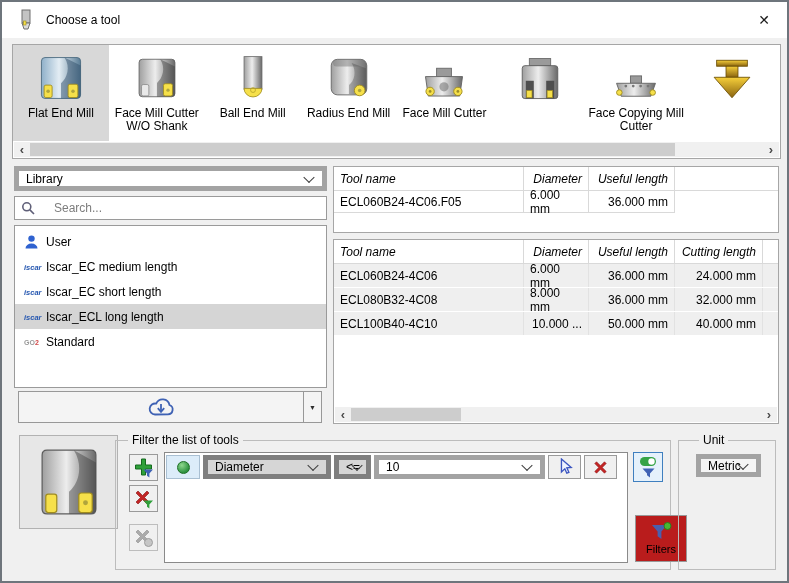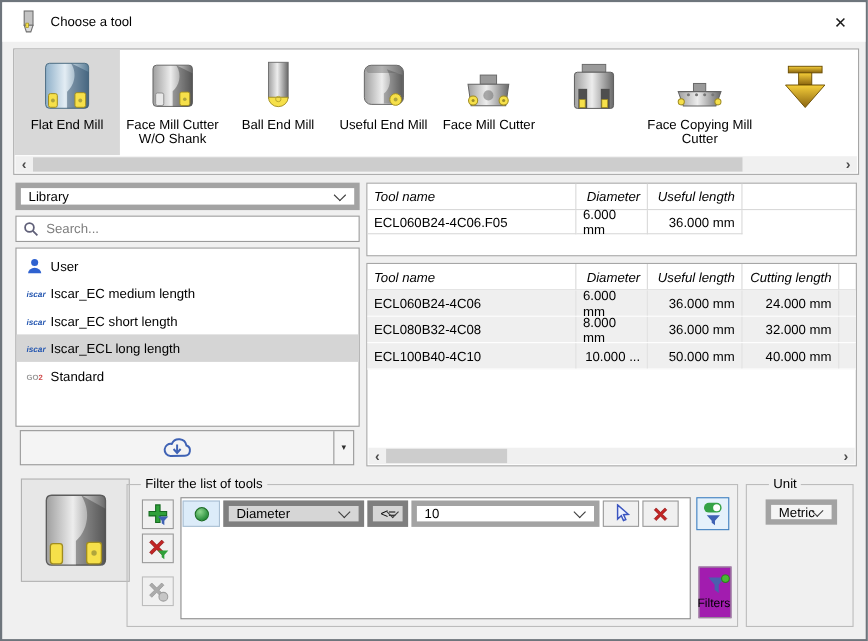--- a/index.html
+++ b/index.html
@@ -22,21 +22,21 @@
   .sb .sb-track{flex:1;position:relative;}
   .sb .sb-thumb{position:absolute;top:1px;bottom:1px;background:#cdcdcd;}
   
   .combo{position:relative;background:#fff;border:5px solid #a3a3a3;box-sizing:border-box;display:flex;align-items:center;padding:0 18px 0 7px;}
   .combo .chev{position:absolute;right:9px;top:50%;width:7px;height:7px;border-right:1.5px solid #3d3d3d;border-bottom:1.5px solid #3d3d3d;transform:translateY(-70%) rotate(45deg);}
   .combo.gray{background:#d6d6d6;border-color:#7f7f7f;}
   
   .lib-combo{position:absolute;left:12px;top:164px;width:313px;height:25px;}
   .search-box{position:absolute;left:12px;top:194px;width:313px;height:24px;background:#fff;border:1px solid #9a9a9a;box-sizing:border-box;display:flex;align-items:center;}
   .search-box svg{margin:0 5px 0 6px;}
-  .search-box input{border:none;outline:none;flex:1;font-family:"Liberation Sans",sans-serif;font-size:12px;background:transparent;color:#000;}
+  .search-box input{border:none;outline:none;flex:1;font-family:"Liberation Sans",sans-serif;font-size:12px;background:transparent;color:#000;margin-left:12px;}
   .search-box input::placeholder{color:#7d7d7d;}
   .tree{position:absolute;left:12px;top:223px;width:313px;height:163px;background:#fff;border:1px solid #9a9a9a;box-sizing:border-box;padding-top:3px;}
   .tree-item{height:25px;display:flex;align-items:center;padding-left:9px;}
   .tree-item.selected{background:#d5d5d5;}
   .tree-item .nicon{width:22px;display:flex;align-items:center;}
   
   .download{position:absolute;left:16px;top:389px;width:304px;height:32px;background:#f4f4f4;border:1px solid #989898;box-sizing:border-box;display:flex;}
   .download .dl-main{flex:1;display:flex;align-items:center;justify-content:center;}
   .download .dl-arrow{width:17px;border-left:1px solid #989898;display:flex;align-items:center;justify-content:center;font-size:7px;color:#2d2d2d;}
   
@@ -63,21 +63,21 @@
   .f-row{display:flex;gap:3px;margin:1px;height:26px;align-items:center;}
   .dot-cell{width:34px;height:24px;background:#dcecf9;border:1px solid #a9bfd2;box-sizing:border-box;display:flex;align-items:center;justify-content:center;}
   .dot{width:11px;height:11px;border-radius:50%;background:radial-gradient(circle at 35% 30%,#8ed88e,#2d9240 70%);border:1px solid #1c6e24;}
   .f-combo{height:24px;box-sizing:border-box;}
   .fc-field{width:128px;}
   .fc-op{width:37px;padding-right:18px;}
   .fc-op .chev{right:5px;}
   .fc-val{width:171px;}
   .row-btn{width:33px;height:24px;background:#f0f0f0;border:1px solid #9a9a9a;box-sizing:border-box;display:flex;align-items:center;justify-content:center;}
   .toggle-btn{position:absolute;left:517px;top:11px;width:30px;height:30px;background:#e5f1fb;border:1px solid #3f7fbf;box-sizing:border-box;display:flex;align-items:center;justify-content:center;}
-  .filters-btn{position:absolute;left:519px;top:74px;width:30px;height:47px;background:#a21caf;border:1px solid #989898;box-sizing:border-box;display:flex;flex-direction:column;align-items:flex-end;justify-content:center;gap:1px;}
+  .filters-btn{position:absolute;left:519px;top:74px;width:52px;height:47px;background:#b91c1c;border:1px solid #989898;box-sizing:border-box;display:flex;flex-direction:column;align-items:center;justify-content:center;gap:1px;}
   .filters-btn .flabel{font-size:11px;}
   .unit-combo{position:absolute;left:17px;top:13px;width:65px;height:23px;background:#f5f5f5;}
 </style>
 </head>
 <body>
 
 <svg width="0" height="0" style="position:absolute" aria-hidden="true">
   <defs>
     <linearGradient id="gBlue" x1="0" y1="0" x2="1" y2="0">
       <stop offset="0" stop-color="#8fb0c9"></stop>
@@ -154,21 +154,21 @@
       <div class="tool-item">
         <div class="ticon">
           <svg width="48" height="50" viewBox="0 0 54 50">
             <rect x="7" y="4" width="40" height="40" rx="7" fill="url(#gGray)" stroke="#646464"></rect>
             <rect x="9" y="4" width="36" height="8" rx="4" fill="#7a7a7a" opacity=".5"></rect>
             <path d="M30 8 C36 18 33 28 27 33 L27 43 L40 43 Q46 43 46 38 L46 14 Z" fill="#3f3f3f" opacity=".35"></path>
             <circle cx="39" cy="39" r="6" fill="#f6e04a" stroke="#a08c1e"></circle>
             <circle cx="39" cy="39" r="2" fill="#b0a53c"></circle>
           </svg>
         </div>
-        <div class="tlabel">Useful End Mill</div>
+        <div class="tlabel">Radius End Mill</div>
       </div>
 
       <div class="tool-item">
         <div class="ticon">
           <svg width="50" height="38" viewBox="0 0 54 38">
             <rect x="19" y="2" width="16" height="9" fill="#9a9a9a" stroke="#6a6a6a"></rect>
             <path d="M7 11 H47 L44 32 H10 Z" fill="url(#gGray)" stroke="#646464"></path>
             <circle cx="27" cy="22" r="5" fill="#6f6f6f" opacity=".55"></circle>
             <circle cx="12" cy="27" r="4.5" fill="#f6e04a" stroke="#a08c1e"></circle>
             <circle cx="42" cy="27" r="4.5" fill="#f6e04a" stroke="#a08c1e"></circle>

